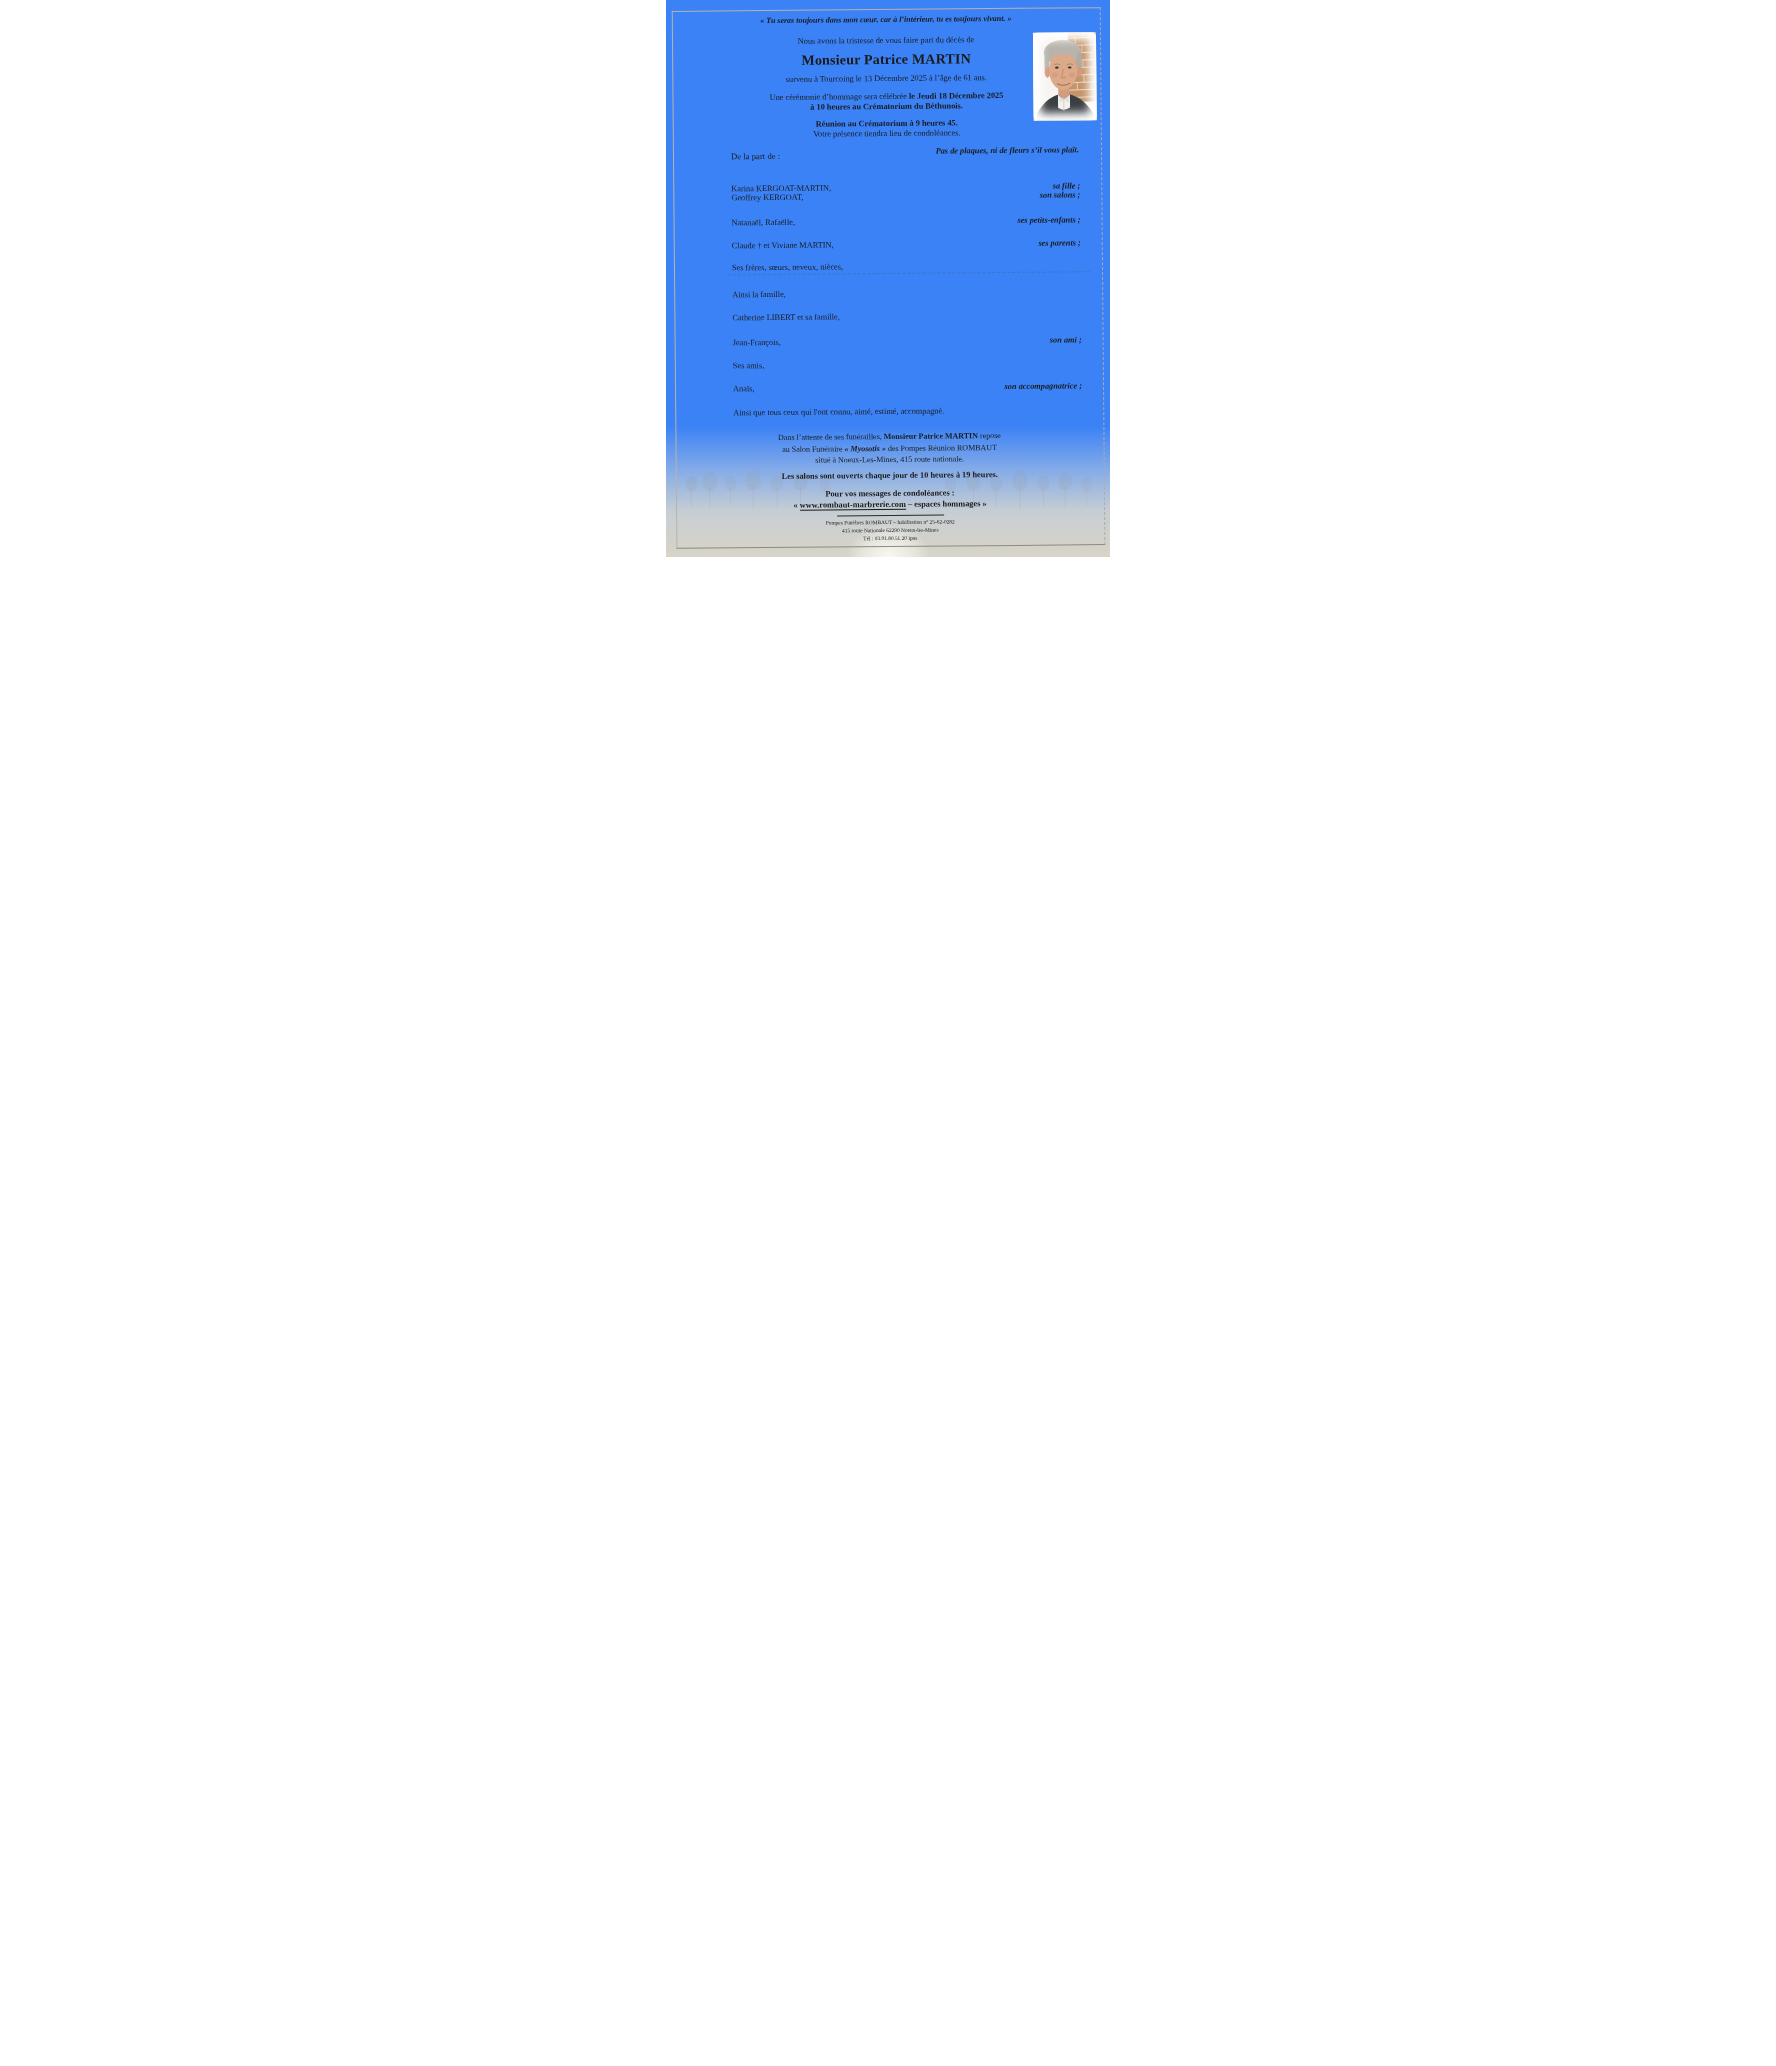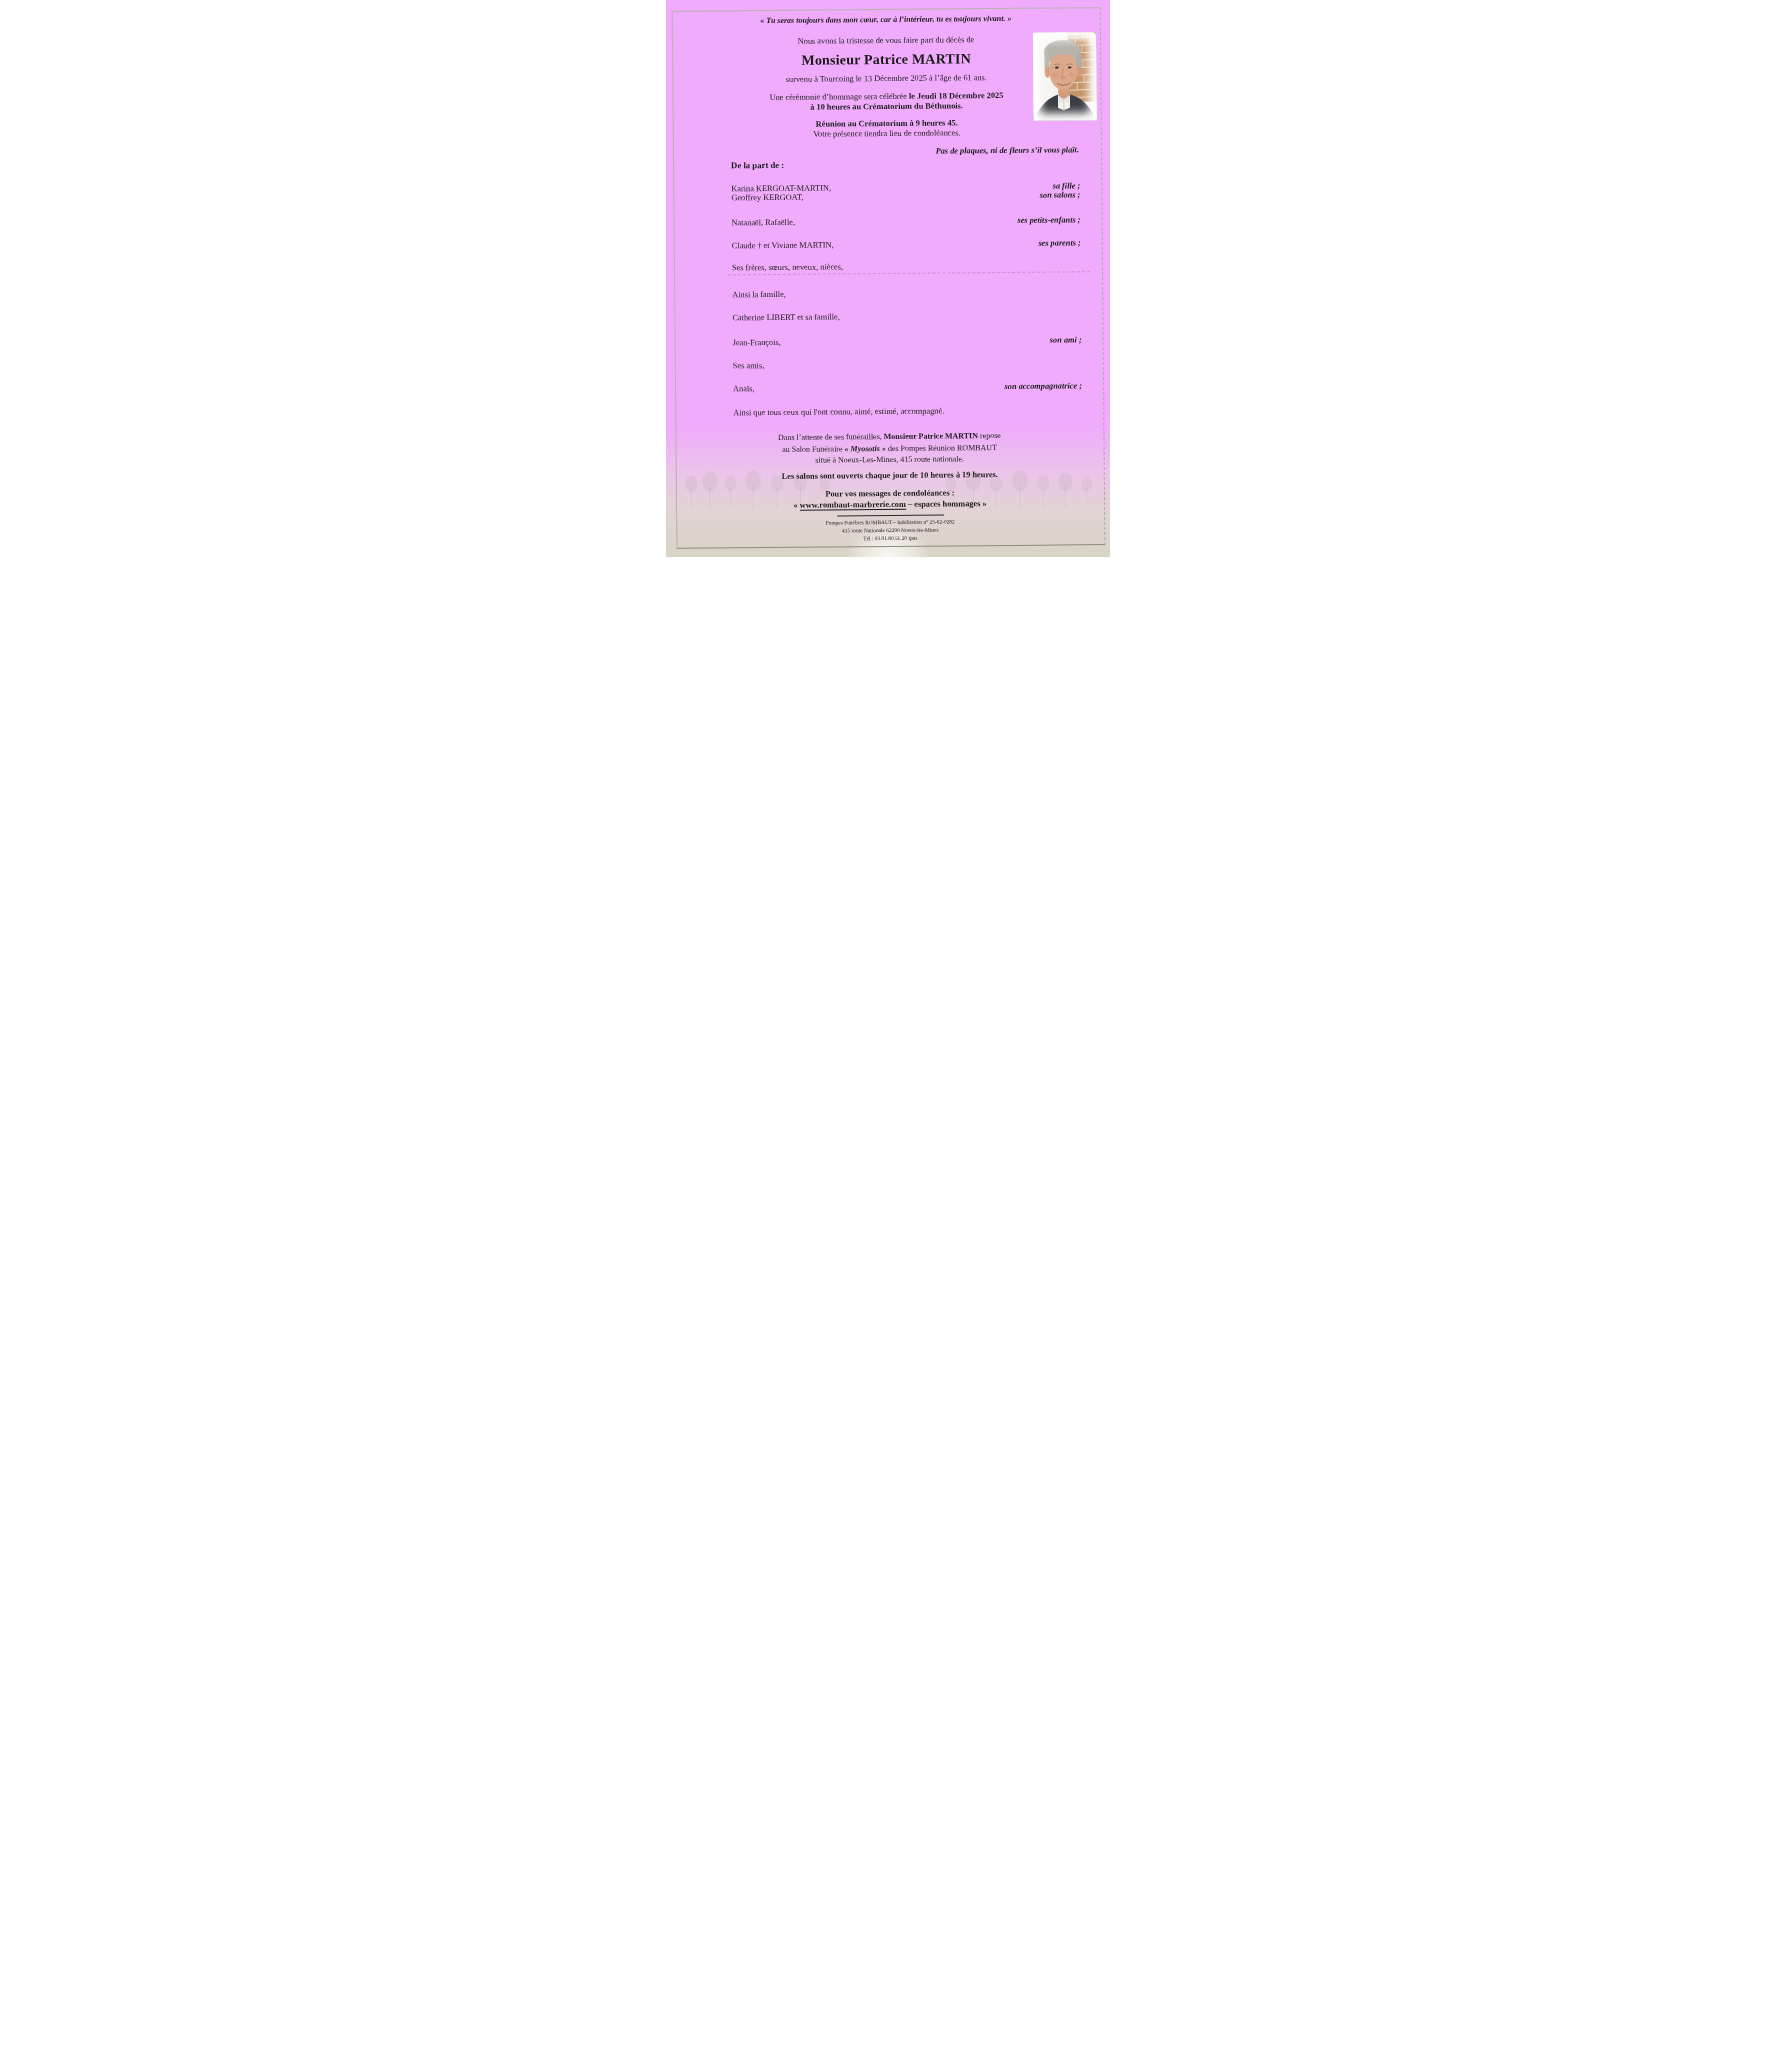--- a/index.html
+++ b/index.html
@@ -1,21 +1,21 @@
 <!DOCTYPE html>
 <html style="font-size:6.6px"><head>
 <meta charset="utf-8">
 <title>Faire-part</title>
 <style>
   html,body{margin:0;padding:0;background:#ffffff;}
   .page{
     position:relative;
     width:444px;height:557px;
     margin:0 auto;
-    background:#f0abfc;
+    background:#3b82f6;
     overflow:hidden;
     font-family:"Liberation Serif","DejaVu Serif",serif;
     color:#1a1a1a;
   }
   
   .bottom-fade{
     position:absolute;left:0;right:0;top:426px;height:131px;
     background:linear-gradient(to bottom,
       rgba(229,226,213,0) 0%,
       rgba(229,226,213,0.45) 35%,
@@ -50,21 +50,21 @@
   .deceased{top:52px;font-size:14px;font-weight:bold;letter-spacing:0.2px;}
   .death{top:74px;}
   .cer1{top:92px;}
   .cer2{top:102px;font-weight:bold;}
   .meeting{top:119px;font-weight:bold;}
   .presence{top:129px;}
   .noflowers{
     position:absolute;right:30px;top:147px;
     font-size:8.3px;font-weight:bold;font-style:italic;text-align:right;
   }
-  .fromlabel{position:absolute;left:66px;top:159px;font-size:8.7px;font-weight:bold;}
+  .fromlabel{position:absolute;left:66px;top:150px;font-size:8.7px;font-weight:normal;}
   .row{
     position:absolute;left:66px;right:29px;
     display:flex;justify-content:space-between;align-items:baseline;
     font-size:8.3px;line-height:1.1;
   }
   .rel{font-weight:bold;font-style:italic;white-space:nowrap;padding-left:10px;}
   .closing{position:absolute;left:66px;top:407px;font-size:8.3px;}
   .repose{top:431px;font-size:8px;line-height:11.6px;}
   .hours{top:471px;font-weight:bold;}
   .cond{top:489px;font-weight:bold;}

